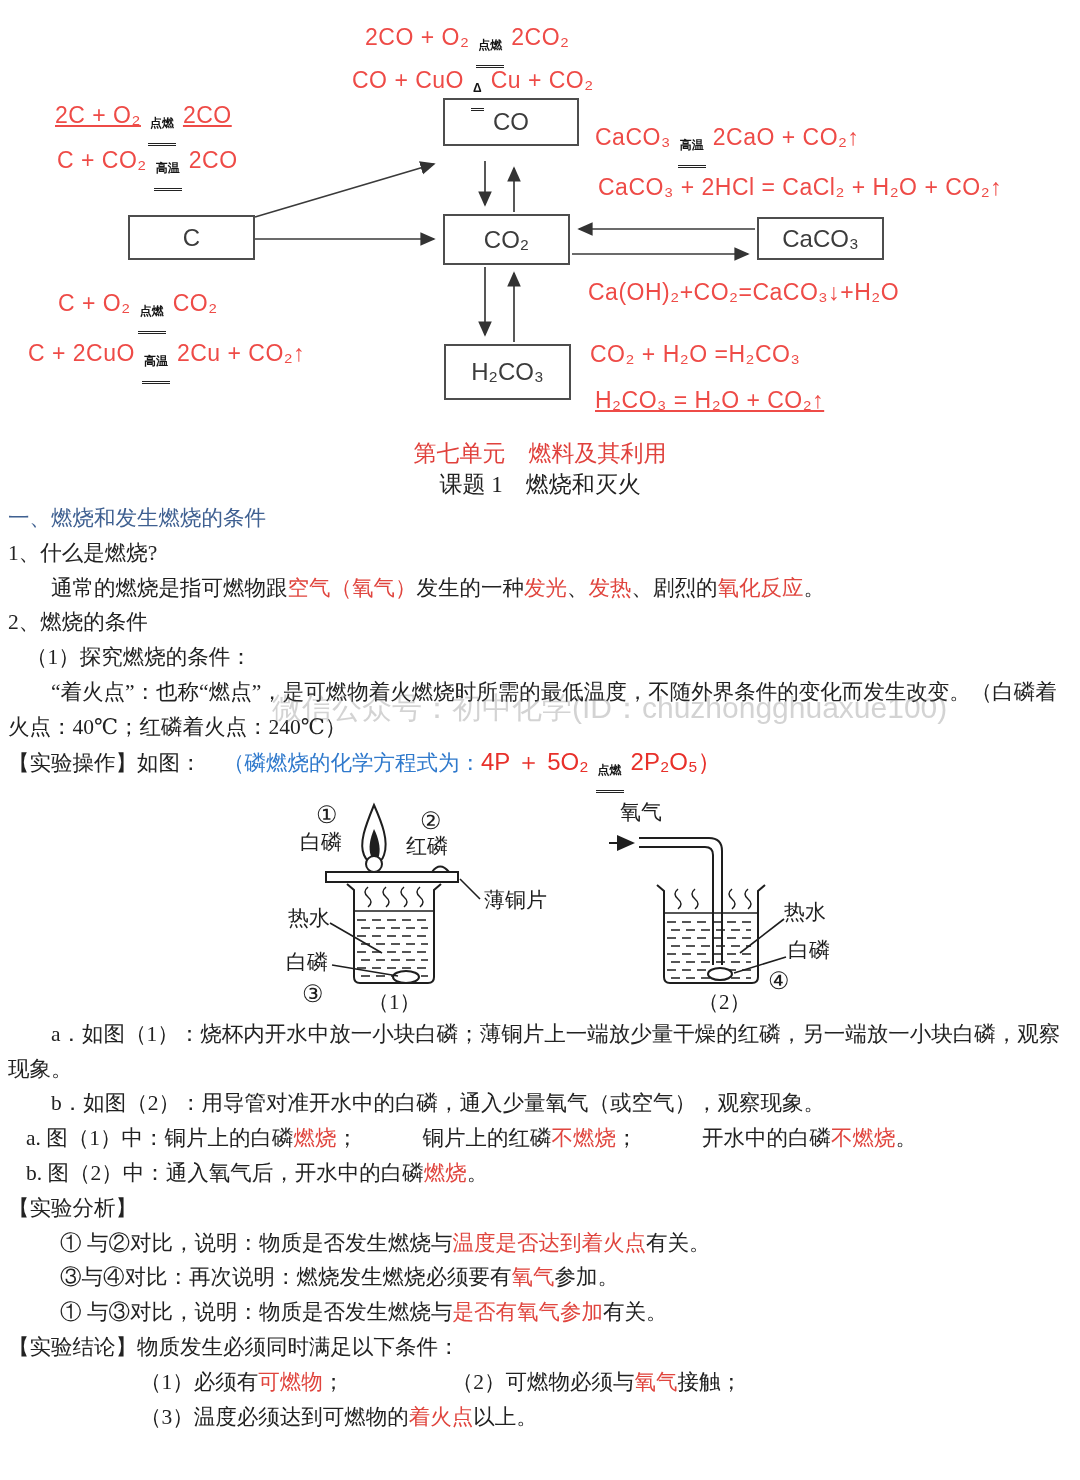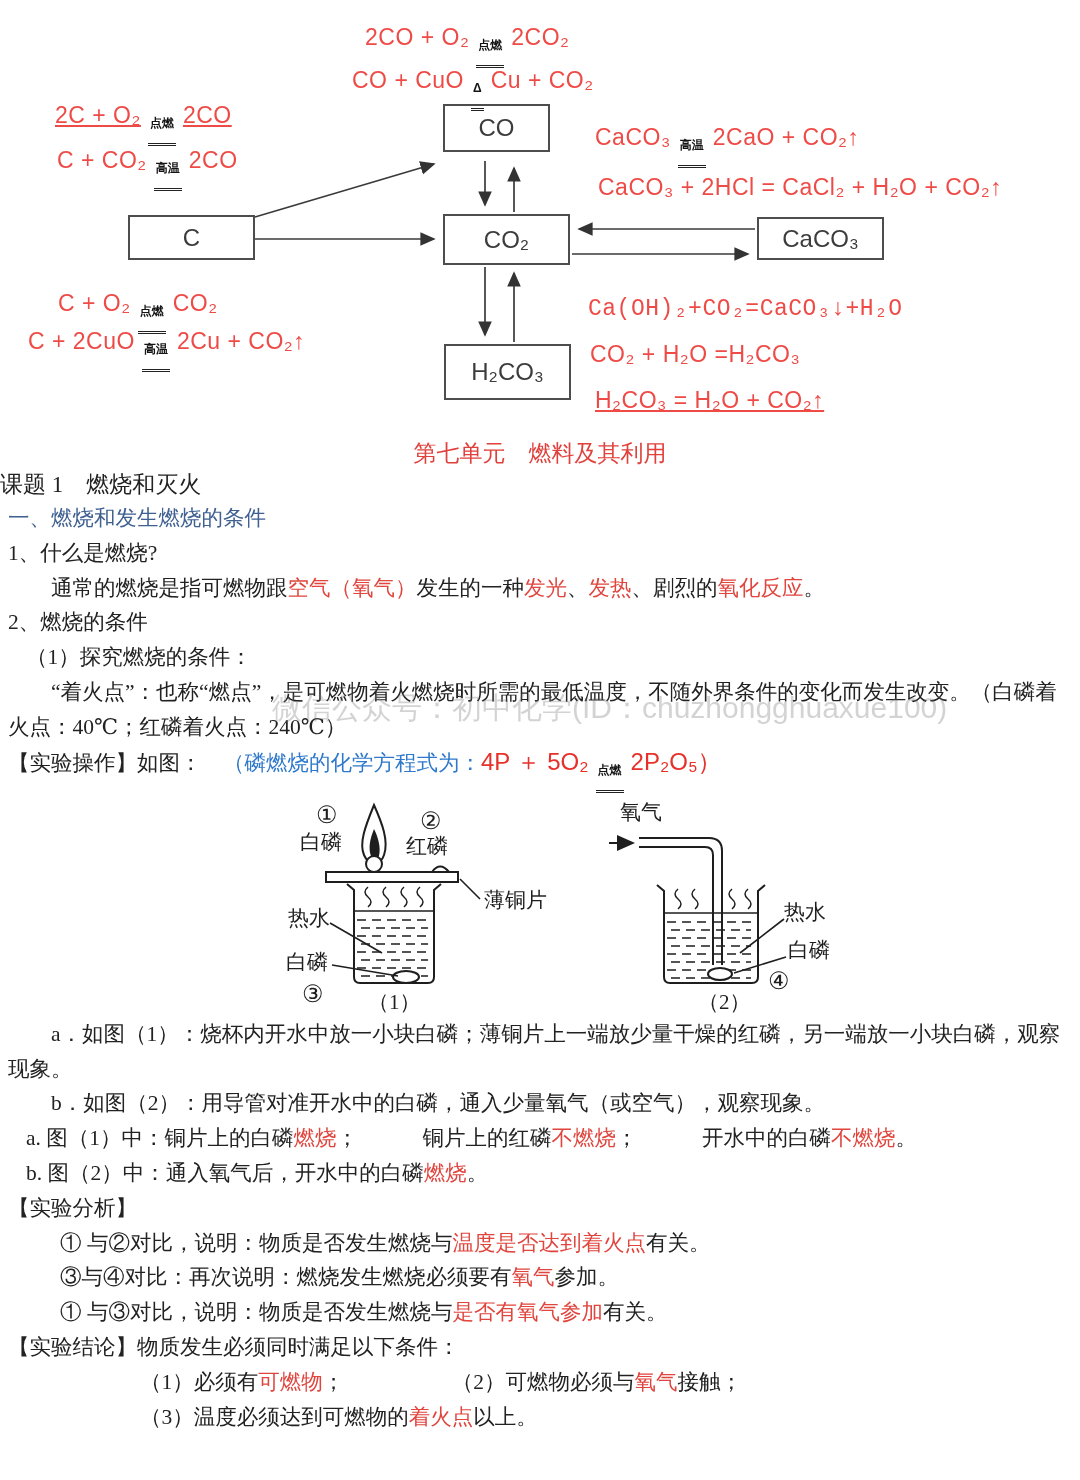--- a/index.html
+++ b/index.html
@@ -10,21 +10,21 @@
   .arrows{position:absolute;left:0;top:0;width:1080px;height:430px;}
   .box{position:absolute;border:2px solid #4d4d4d;background:#fff;display:flex;align-items:center;justify-content:center;
        font-family:"Liberation Sans","DejaVu Sans",sans-serif;font-size:24px;color:#3c3c3c;box-sizing:border-box;}
   .eq{position:absolute;white-space:nowrap;font-family:"Liberation Sans","DejaVu Sans",sans-serif;
       font-size:23px;color:#ee4b47;letter-spacing:.5px;}
   .cond{display:inline-block;font-family:"Liberation Sans","DejaVu Sans",sans-serif;font-size:12px;font-weight:bold;
         color:#141414;line-height:1.1;border-bottom:3px double #222;padding:0 2px 13px;margin:0 7px;vertical-align:-4px;letter-spacing:0;}
   .cond:empty{display:none;}
   
   .title-red{ text-align:center;color:#e0413c;font-size:23px;margin-top:8px;line-height:31px;}
-  .title-black{color:#222;font-size:23px;line-height:32px;}
+  .title-black{text-align:center;color:#222;font-size:23px;line-height:32px;}
   
   .content{padding:0 10px 0 8px;}
   .content p{margin:0;font-size:21.5px;line-height:34.8px;}
   .bluehead{color:#3f6091;}
   .red{color:#e0453e;}
   .blue{color:#2f79cc;}
   .ind{text-indent:2em;}
   .ind1{padding-left:18px;}
   .ind-a{padding-left:52px;}
   .ind-c{padding-left:132px;}
@@ -54,34 +54,34 @@
         <line x1="485" y1="161" x2="485" y2="205" marker-end="url(#ah)"></line>
         <line x1="514" y1="212" x2="514" y2="168" marker-end="url(#ah)"></line>
         <line x1="755" y1="229" x2="579" y2="229" marker-end="url(#ah)"></line>
         <line x1="572" y1="254" x2="748" y2="254" marker-end="url(#ah)"></line>
         <line x1="485" y1="267" x2="485" y2="335" marker-end="url(#ah)"></line>
         <line x1="514" y1="342" x2="514" y2="273" marker-end="url(#ah)"></line>
       </g>
     </svg>
 
     <div class="box" style="left:128px;top:215px;width:127px;height:45px;">C</div>
-    <div class="box" style="left:443px;top:104px;width:107px;height:48px;">CO</div>
+    <div class="box" style="left:443px;top:98px;width:136px;height:48px;">CO</div>
     <div class="box" style="left:443px;top:214px;width:127px;height:51px;">CO₂</div>
     <div class="box" style="left:757px;top:217px;width:127px;height:43px;">CaCO₃</div>
     <div class="box" style="left:444px;top:344px;width:127px;height:56px;">H₂CO₃</div>
 
     <div class="eq" style="left:365px;top:24px;"><span>2CO + O₂</span><span class="cond">点燃</span><span>2CO₂</span></div>
     <div class="eq" style="left:352px;top:67px;"><span>CO + CuO</span><span class="cond">Δ</span><span>Cu + CO₂</span></div>
     <div class="eq" style="left:55px;top:102px;text-decoration:underline;"><span>2C + O₂</span><span class="cond">点燃</span><span>2CO</span></div>
     <div class="eq" style="left:57px;top:147px;"><span>C + CO₂</span><span class="cond">高温</span><span>2CO</span></div>
     <div class="eq" style="left:595px;top:124px;"><span>CaCO₃</span><span class="cond">高温</span><span>2CaO + CO₂↑</span></div>
     <div class="eq" style="left:598px;top:174px;"><span>CaCO₃ + 2HCl = CaCl₂ + H₂O + CO₂↑</span><span></span></div>
     <div class="eq" style="left:58px;top:290px;"><span>C + O₂</span><span class="cond">点燃</span><span>CO₂</span></div>
-    <div class="eq" style="left:28px;top:328px;"><span>C + 2CuO</span><span class="cond">高温</span><span>2Cu + CO₂↑</span></div>
-    <div class="eq" style="left:588px;top:296px;font-family:Liberation Mono, monospace;"><span>Ca(OH)₂+CO₂=CaCO₃↓+H₂O</span><span></span></div>
+    <div class="eq" style="left:28px;top:340px;"><span>C + 2CuO</span><span class="cond">高温</span><span>2Cu + CO₂↑</span></div>
+    <div class="eq" style="left:588px;top:279px;"><span>Ca(OH)₂+CO₂=CaCO₃↓+H₂O</span><span></span></div>
     <div class="eq" style="left:590px;top:341px;"><span>CO₂ + H₂O =H₂CO₃</span><span></span></div>
     <div class="eq" style="left:595px;top:387px;text-decoration:underline;"><span>H₂CO₃ = H₂O  +  CO₂↑</span><span></span></div>
   </div>
 
   <div class="title-red">第七单元　燃料及其利用</div>
   <div class="title-black">课题 1　燃烧和灭火</div>
 
   <div class="content">
     <p class="bluehead">一、燃烧和发生燃烧的条件</p>
     <p>1、什么是燃烧?</p>

